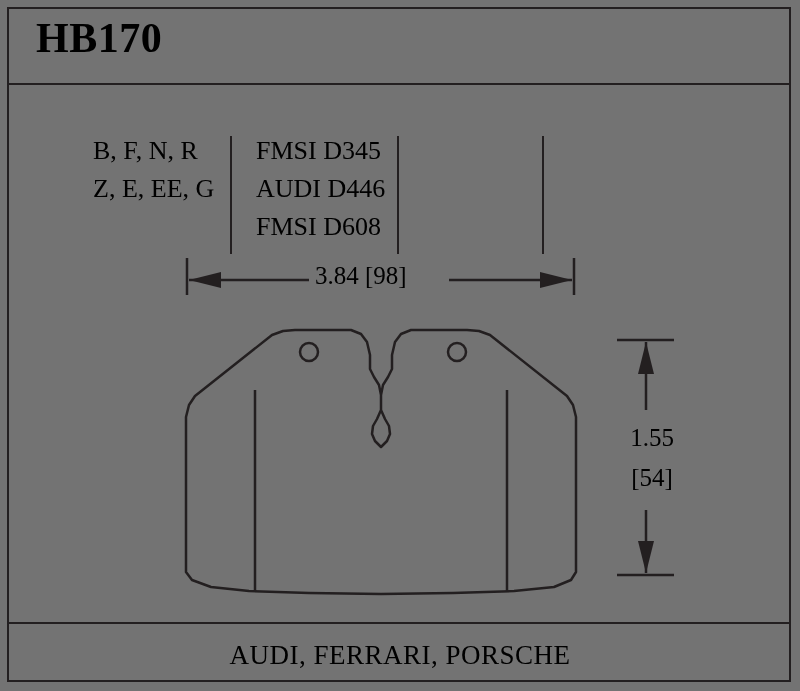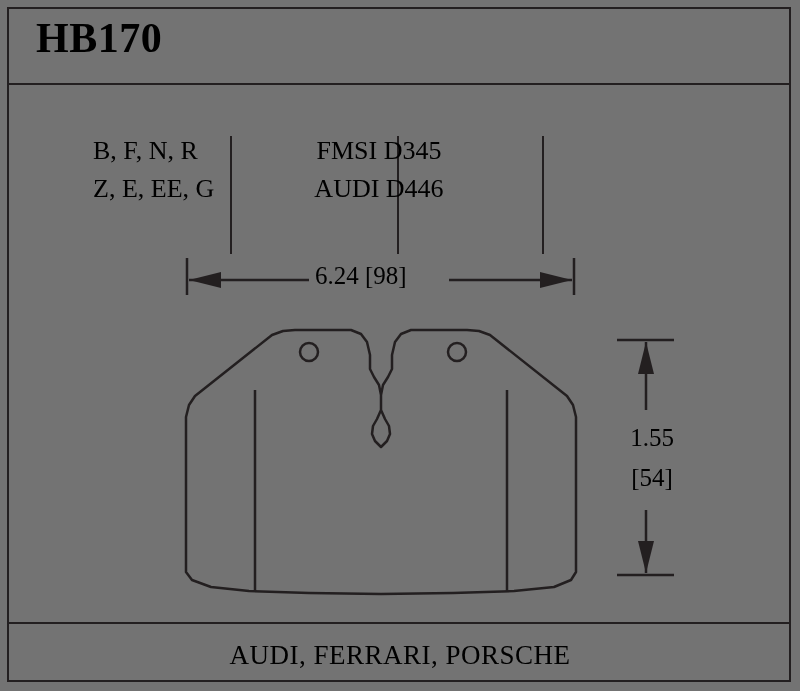--- a/index.html
+++ b/index.html
@@ -72,21 +72,21 @@
   .divider.d2 { left: 310px; }
   .divider.d3 { left: 455px; }
   .spec-row {
     height: 38px;
     line-height: 38px;
     font-size: 26px;
     white-space: nowrap;
     font-family: "Liberation Serif", serif;
   }
   .spec-col.c1 .spec-row { text-align: left; padding-left: 6px; }
-  .spec-col.c2 .spec-row { text-align: center; padding-left: 14px; }
+  .spec-col.c2 .spec-row { text-align: left; padding-left: 14px; }
   .spec-col.c3 .spec-row { text-align: left; padding-left: 14px; }
 
   
   .drawing {
     position: absolute;
     left: 9px;
     top: 235px;
     width: 780px;
     height: 390px;
   }
@@ -144,20 +144,21 @@
     <div class="divider d3"></div>
 
     <div class="spec-col c1">
       <div class="spec-row">B, F, N, R</div>
       <div class="spec-row">Z, E, EE, G</div>
     </div>
 
     <div class="spec-col c2">
       <div class="spec-row">FMSI D345</div>
       <div class="spec-row">AUDI D446</div>
+      <div class="spec-row">FMSI D608</div>
     </div>
 
   </div>
 
   <div class="drawing">
     <svg width="780" height="390" viewBox="0 0 780 390" xmlns="http://www.w3.org/2000/svg">
 
       <g stroke="#231f20" stroke-width="2.5" fill="#231f20">
 
         <line x1="178" y1="23" x2="178" y2="60"></line>
@@ -237,21 +238,21 @@
 
         <path d="M 246 155 L 246 356"></path>
         <path d="M 498 155 L 498 356"></path>
       </g>
 
       <circle cx="300" cy="117" r="9" fill="none" stroke="#231f20" stroke-width="2.5"></circle>
       <circle cx="448" cy="117" r="9" fill="none" stroke="#231f20" stroke-width="2.5"></circle>
     </svg>
   </div>
 
-  <div class="dim-label" id="width-label">6.24 [98]</div>
+  <div class="dim-label" id="width-label">3.84 [98]</div>
   <div class="dim-label" id="height-label">
     <span>1.55</span><br>
     <span>[54]</span>
   </div>
 
   <div class="footer-rule"></div>
   <div class="vehicles">AUDI, FERRARI, PORSCHE</div>
 
 </div>
 

